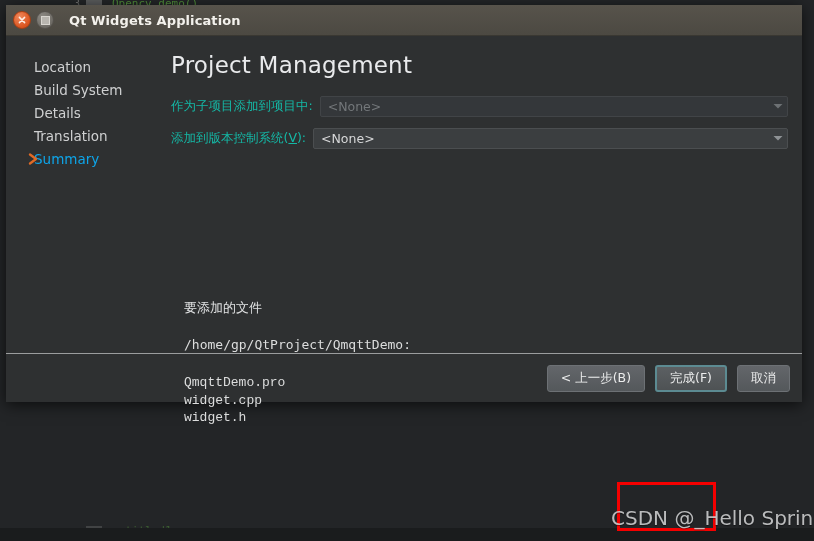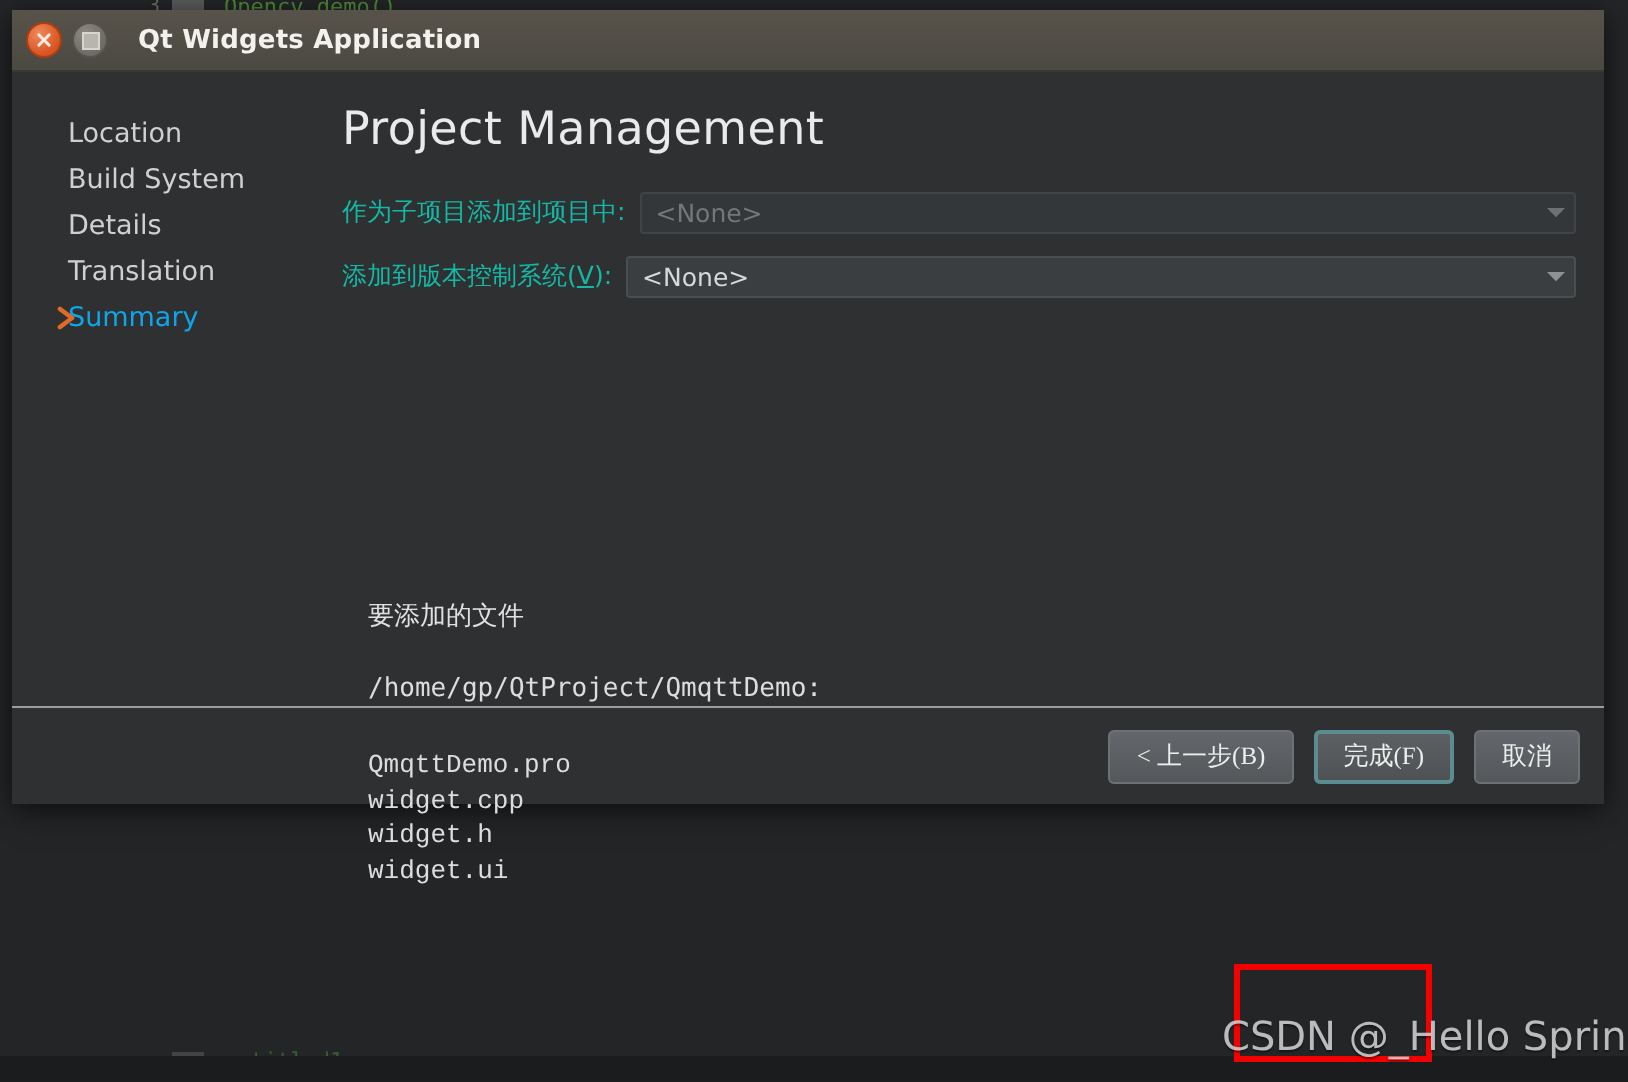--- a/index.html
+++ b/index.html
@@ -240,21 +240,20 @@
   
   #footer {
     flex: 0 0 auto;
     border-top: 1px solid #9b9d9e;
     height: 49px;
     display: flex;
     align-items: center;
     justify-content: flex-end;
     padding-right: 12px;
     box-sizing: border-box;
-    font-family: Liberation Serif, serif;
   }
   #footer .btn { margin-left: 10px; height: 27px; padding: 0 13px; }
   #finish-button {
     border: 2px solid #5c8b92;
     background: linear-gradient(#5c6063, #4e5254);
   }
 
   
   #annotation-box {
     position: absolute;
@@ -370,21 +369,20 @@
         </div>
       </div>
 
       <div id="summary-block">
         <div id="summary-heading">要添加的文件</div>
         <div id="summary-path">/home/gp/QtProject/QmqttDemo:</div>
         <div id="file-list">
           <div class="file-line">QmqttDemo.pro</div>
           <div class="file-line">widget.cpp</div>
           <div class="file-line">widget.h</div>
-          <div class="file-line">widget.ui</div>
         </div>
       </div>
 
     </div>
   </div>
 
   <div id="footer">
     <button class="btn" id="back-button">&lt; 上一步(B)</button>
     <button class="btn" id="finish-button">完成(F)</button>
     <button class="btn" id="cancel-button">取消</button>

